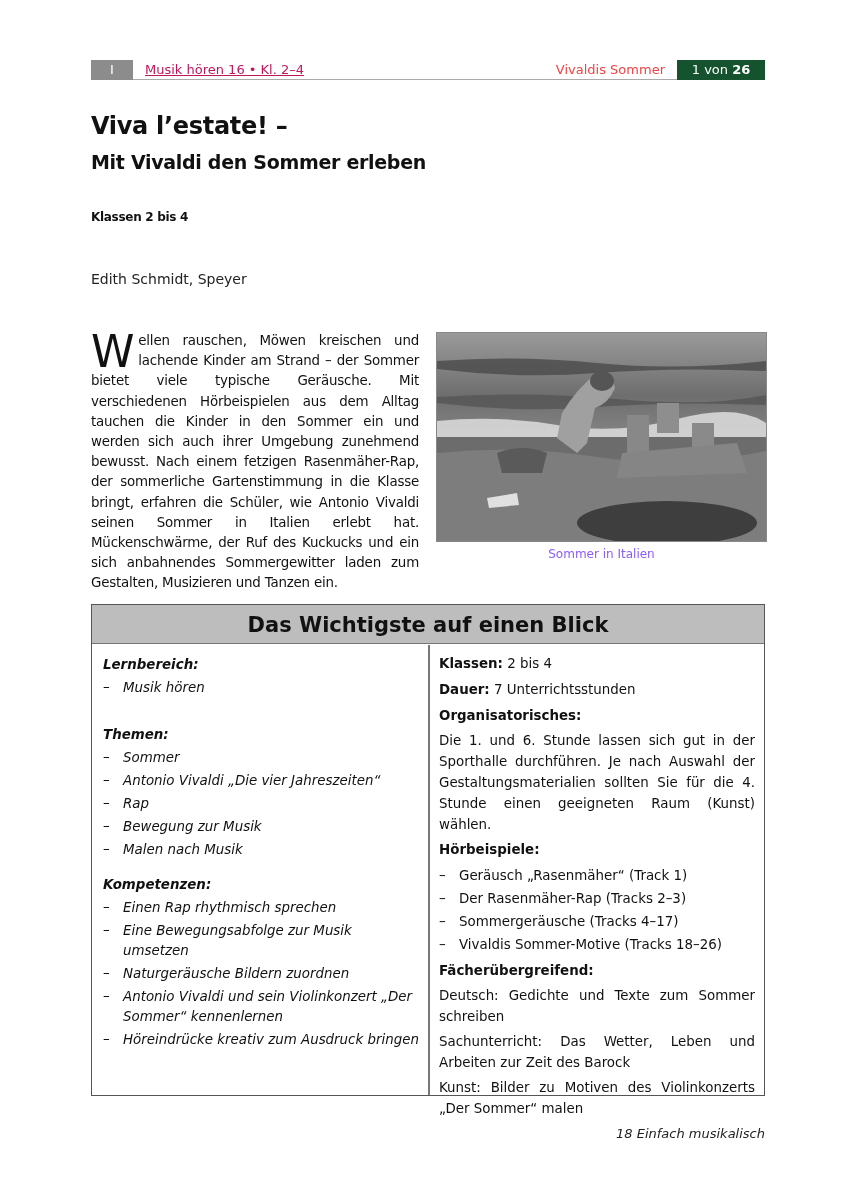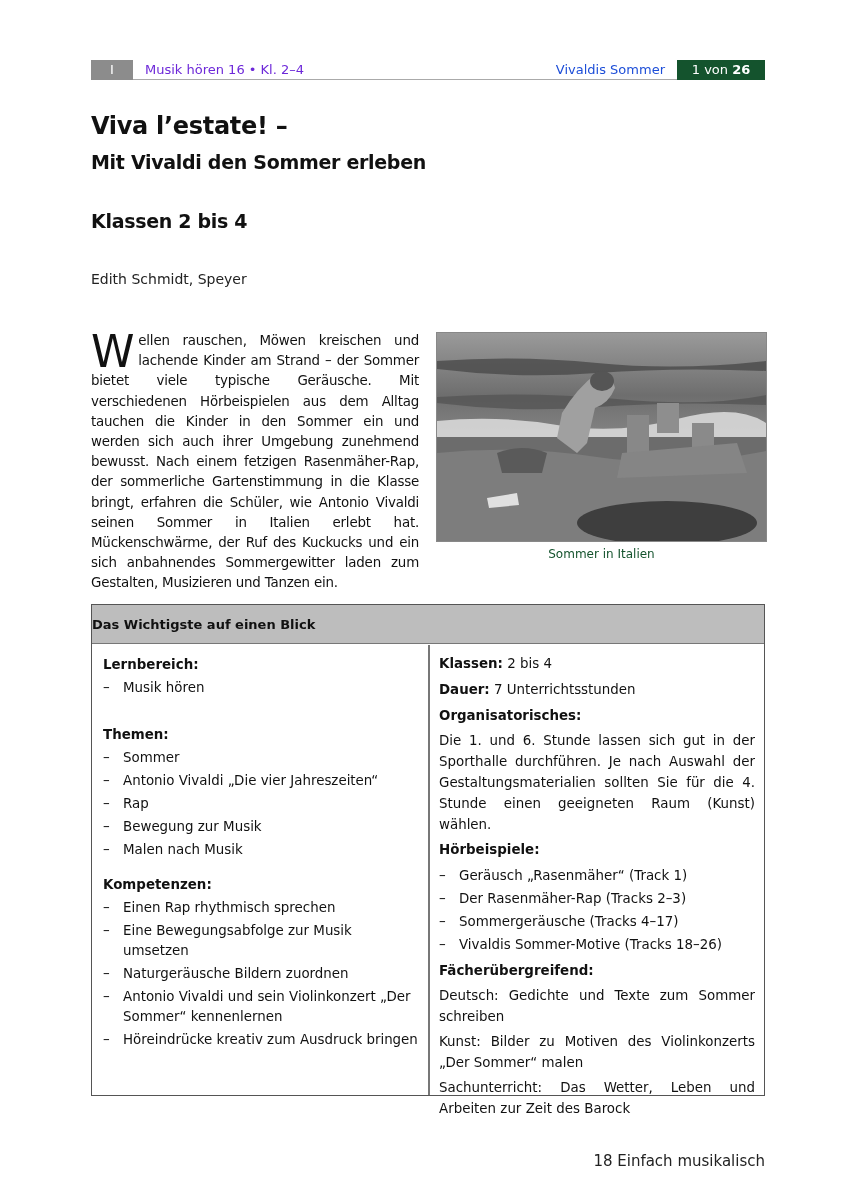--- a/index.html
+++ b/index.html
@@ -3,50 +3,50 @@
 <meta charset="utf-8">
 <style>
   html, body { margin: 0; padding: 0; background: #ffffff; }
   body {
     width: 856px; height: 1200px; position: relative; overflow: hidden;
     font-family: "DejaVu Sans", sans-serif; color: #111;
   }
   
   .hdr { position: absolute; left: 91px; top: 60px; width: 674px; height: 20px; }
   .hdr .num { position: absolute; left: 0; top: 0; width: 42px; height: 20px; background: #8c8c8c; color: #fff; font-size: 13px; text-align: center; line-height: 20px; }
-  .hdr .series { position: absolute; left: 54px; top: 0; font-size: 13px; line-height: 20px; color: #6d28d9; }
-  .hdr .topic { position: absolute; right: 100px; top: 0; font-size: 13px; line-height: 20px; color: #1d4ed8; }
+  .hdr .series { position: absolute; left: 54px; top: 0; font-size: 13px; line-height: 20px; color: #be185d; text-decoration: underline; }
+  .hdr .topic { position: absolute; right: 100px; top: 0; font-size: 13px; line-height: 20px; color: #ef4444; }
   .hdr .pager { position: absolute; right: 0; top: 0; width: 88px; height: 20px; background: #14532d; color: #fff; font-size: 13px; line-height: 20px; text-align: center; }
   .hdr .pager b { font-weight: bold; }
   .hdr .rule { position: absolute; left: 42px; right: 88px; bottom: 0; height: 1px; background: #aaa; }
 
   .title1 { position: absolute; left: 91px; top: 112px; font-size: 24px; font-weight: bold; letter-spacing: -0.3px; }
   .title2 { position: absolute; left: 91px; top: 151px; font-size: 19px; font-weight: bold; letter-spacing: -0.3px; text-align: right; }
-  .title3 { position: absolute; left: 91px; top: 210px; font-size: 19px; font-weight: bold; letter-spacing: -0.3px; }
+  .title3 { position: absolute; left: 91px; top: 210px; font-size: 12px; font-weight: bold; letter-spacing: -0.3px; }
   .author { position: absolute; left: 91px; top: 271px; font-size: 14px; color: #222; }
 
   .intro { position: absolute; left: 91px; top: 331px; width: 328px; font-size: 13.4px; line-height: 20.2px; text-align: justify; color: #111; letter-spacing: -0.2px; }
   .intro .drop { float: left; font-size: 44px; line-height: 38px; margin: 2px 4px 0 0; font-weight: normal; }
 
   .photo { position: absolute; left: 436px; top: 332px; width: 329px; height: 208px; overflow: hidden; border: 1px solid #888; }
-  .caption { position: absolute; left: 436px; top: 547px; width: 331px; text-align: center; font-size: 12px; color: #14532d; }
+  .caption { position: absolute; left: 436px; top: 547px; width: 331px; text-align: center; font-size: 12px; color: #8b5cf6; }
 
   .box { position: absolute; left: 91px; top: 604px; width: 672px; height: 490px; border: 1.5px solid #555; }
-  .box .bhead { height: 38px; background: #bdbdbd; border-bottom: 1.5px solid #777; text-align: left; font-size: 13px; font-weight: bold; line-height: 40px; }
+  .box .bhead { height: 38px; background: #bdbdbd; border-bottom: 1.5px solid #777; text-align: center; font-size: 21px; font-weight: bold; line-height: 40px; }
   .box .divider { position: absolute; left: 336px; top: 40px; bottom: 0; width: 1.5px; background: #777; }
   .col { position: absolute; top: 48px; font-size: 13.4px; line-height: 23px; color: #111; }
   .col.left { left: 11px; width: 318px; }
   .col.right { left: 347px; width: 316px; }
   .lbl { font-weight: bold; }
-  .sec { margin-bottom: 10px; }
+  .sec { margin-bottom: 10px; font-style: italic; }
   .dl { display: flex; }
   .dl .dash { width: 20px; flex: none; }
   .dl .t { flex: 1; line-height: 20px; padding: 1.5px 0; }
   .rp { margin: 0 0 4px 0; line-height: 21px; text-align: justify; }
-  .footer { position: absolute; right: 91px; top: 1126px; font-size: 15px; color: #222; margin-top: 26px; }
+  .footer { position: absolute; right: 91px; top: 1126px; font-size: 13px; font-style: italic; color: #222; }
 </style>
 </head>
 <body>
 
 <div class="hdr">
   <div class="num">I</div>
   <div class="series">Musik hören 16 • Kl. 2–4</div>
   <div class="rule"></div>
   <div class="topic">Vivaldis Sommer</div>
   <div class="pager">
@@ -171,18 +171,18 @@
     <div class="dl">
         <span class="dash">–</span>
         <span class="t">Sommergeräusche (Tracks 4–17)</span>
       </div>
     <div class="dl">
         <span class="dash">–</span>
         <span class="t">Vivaldis Sommer-Motive (Tracks 18–26)</span>
       </div>
     <div class="rp lbl" style="margin-top:4px">Fächerübergreifend:</div>
     <div class="rp">Deutsch: Gedichte und Texte zum Sommer schreiben</div>
+    <div class="rp">Sachunterricht: Das Wetter, Leben und Arbeiten zur Zeit des Barock</div>
     <div class="rp">Kunst: Bilder zu Motiven des Violinkonzerts „Der Sommer“ malen</div>
-    <div class="rp">Sachunterricht: Das Wetter, Leben und Arbeiten zur Zeit des Barock</div>
   </div>
 </div>
 
 <div class="footer">18 Einfach musikalisch</div>
 
 </body></html>

